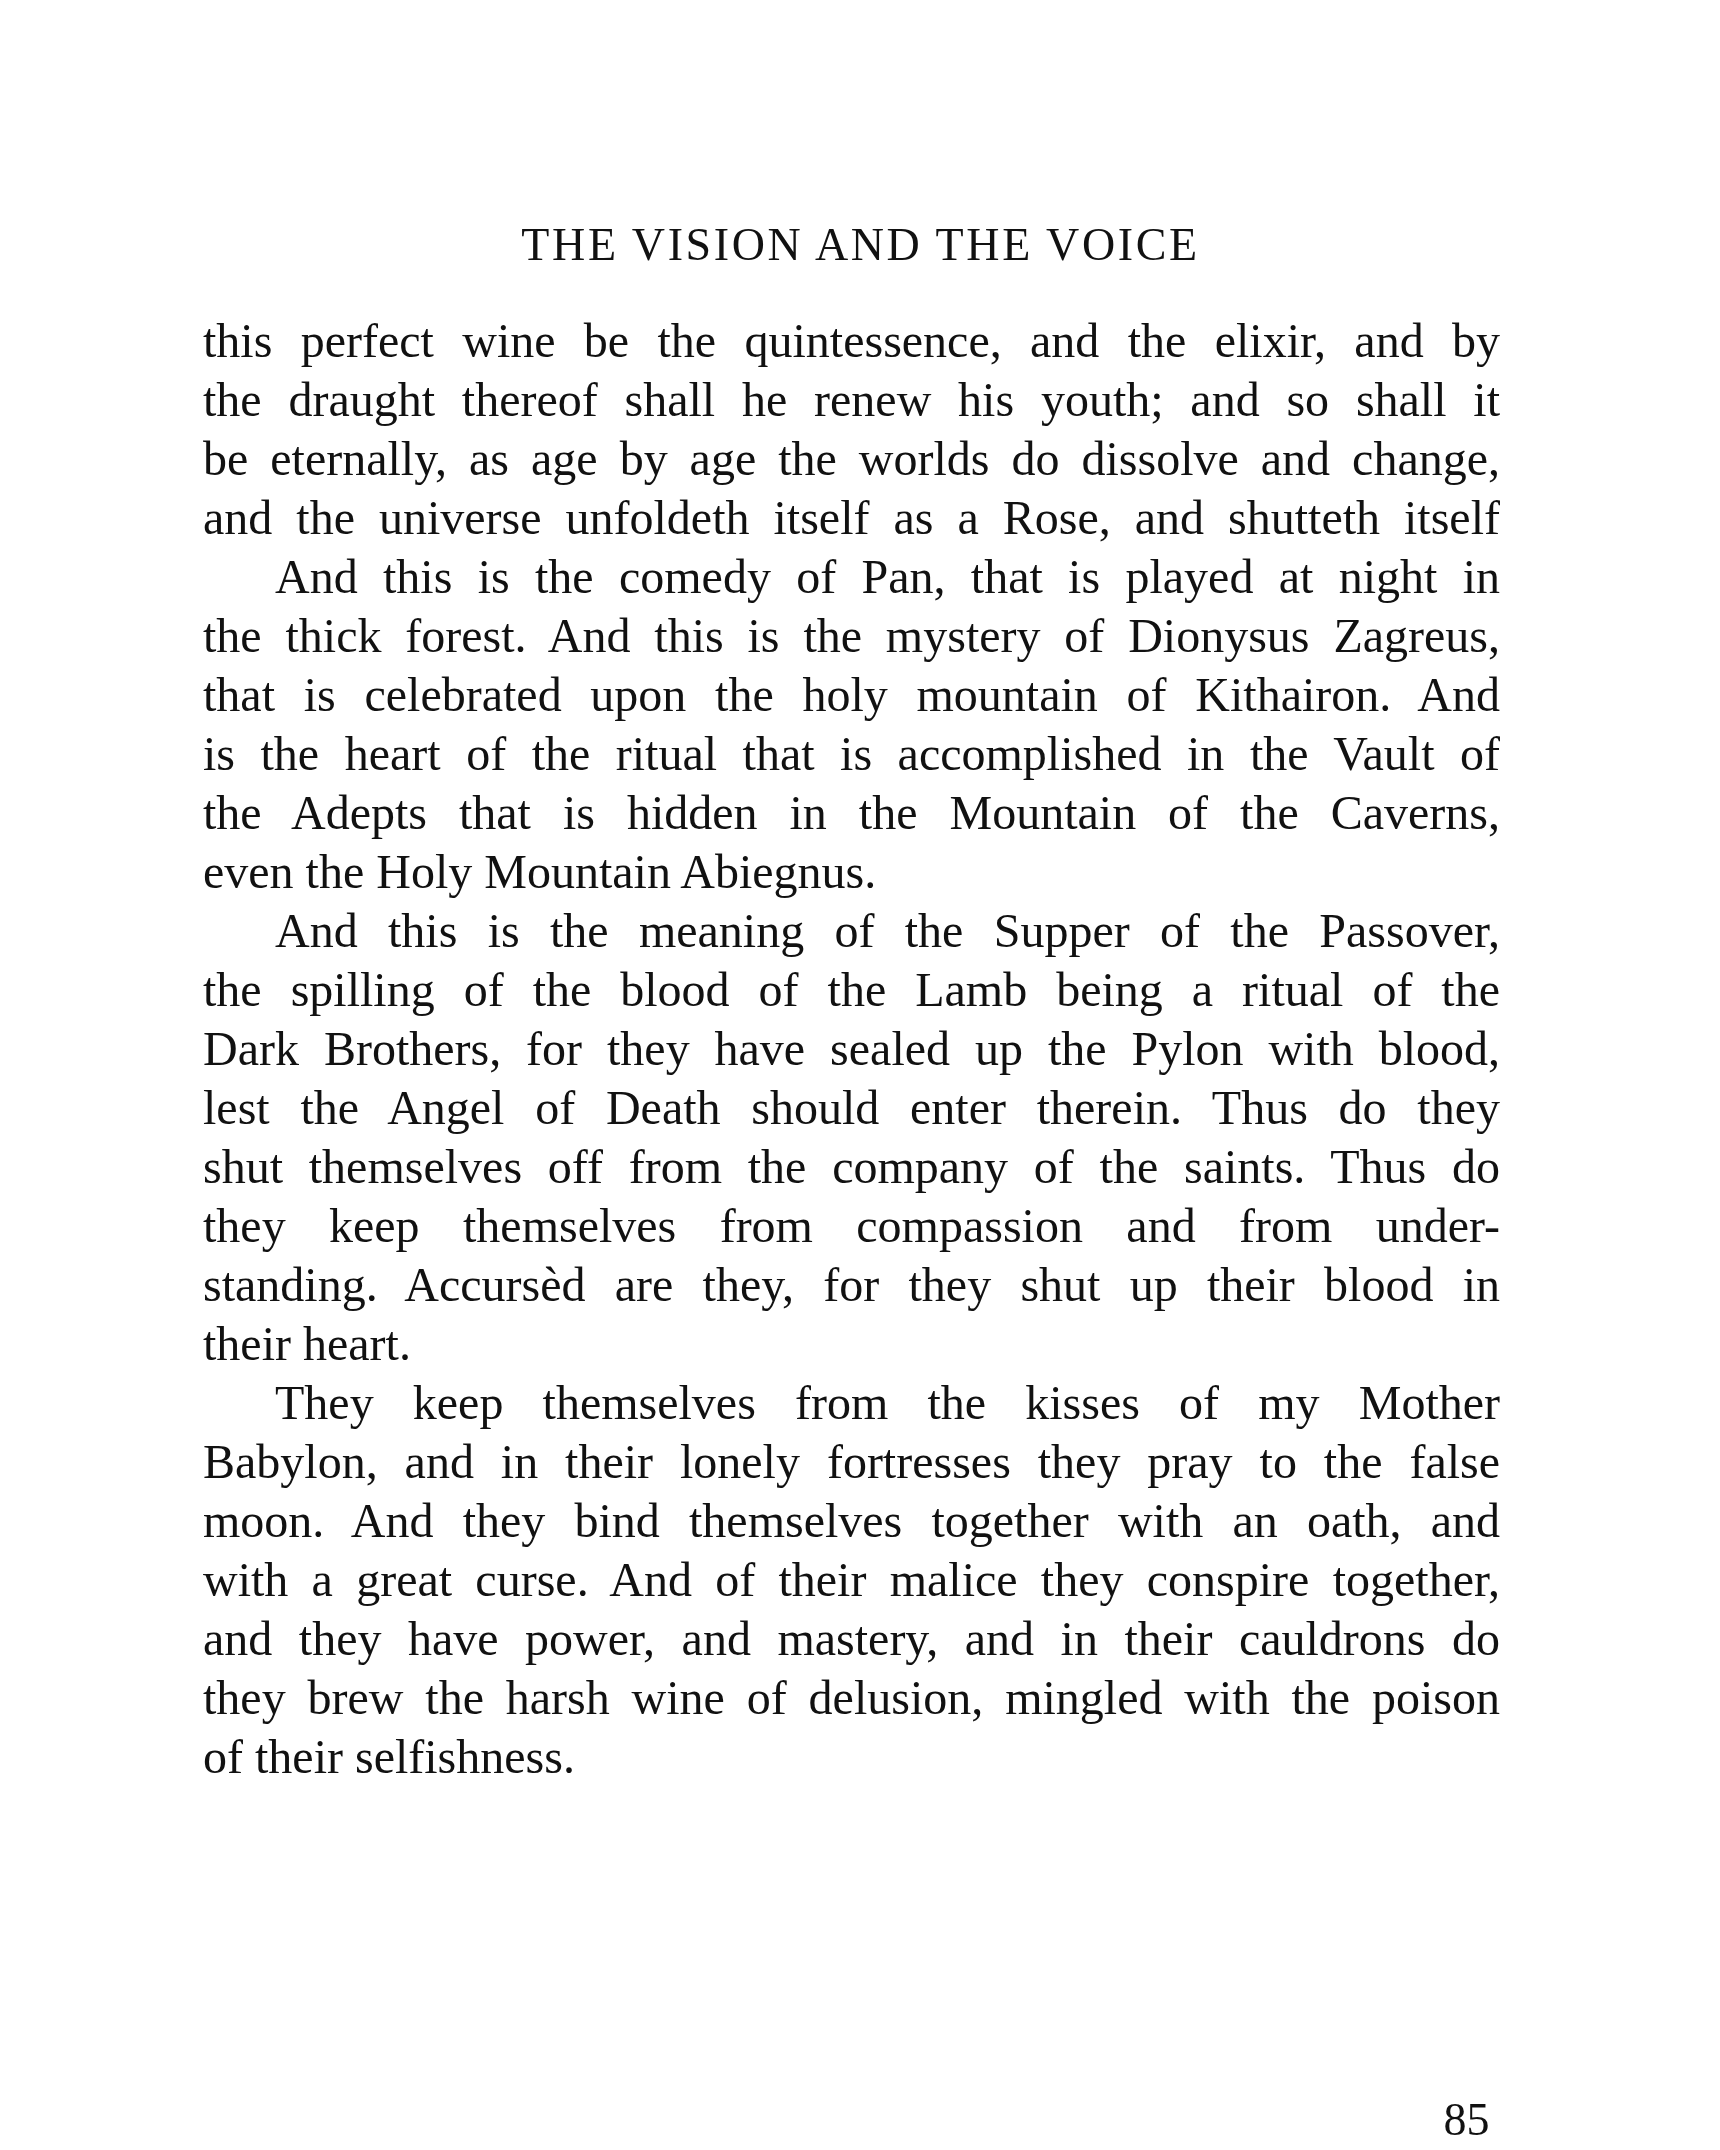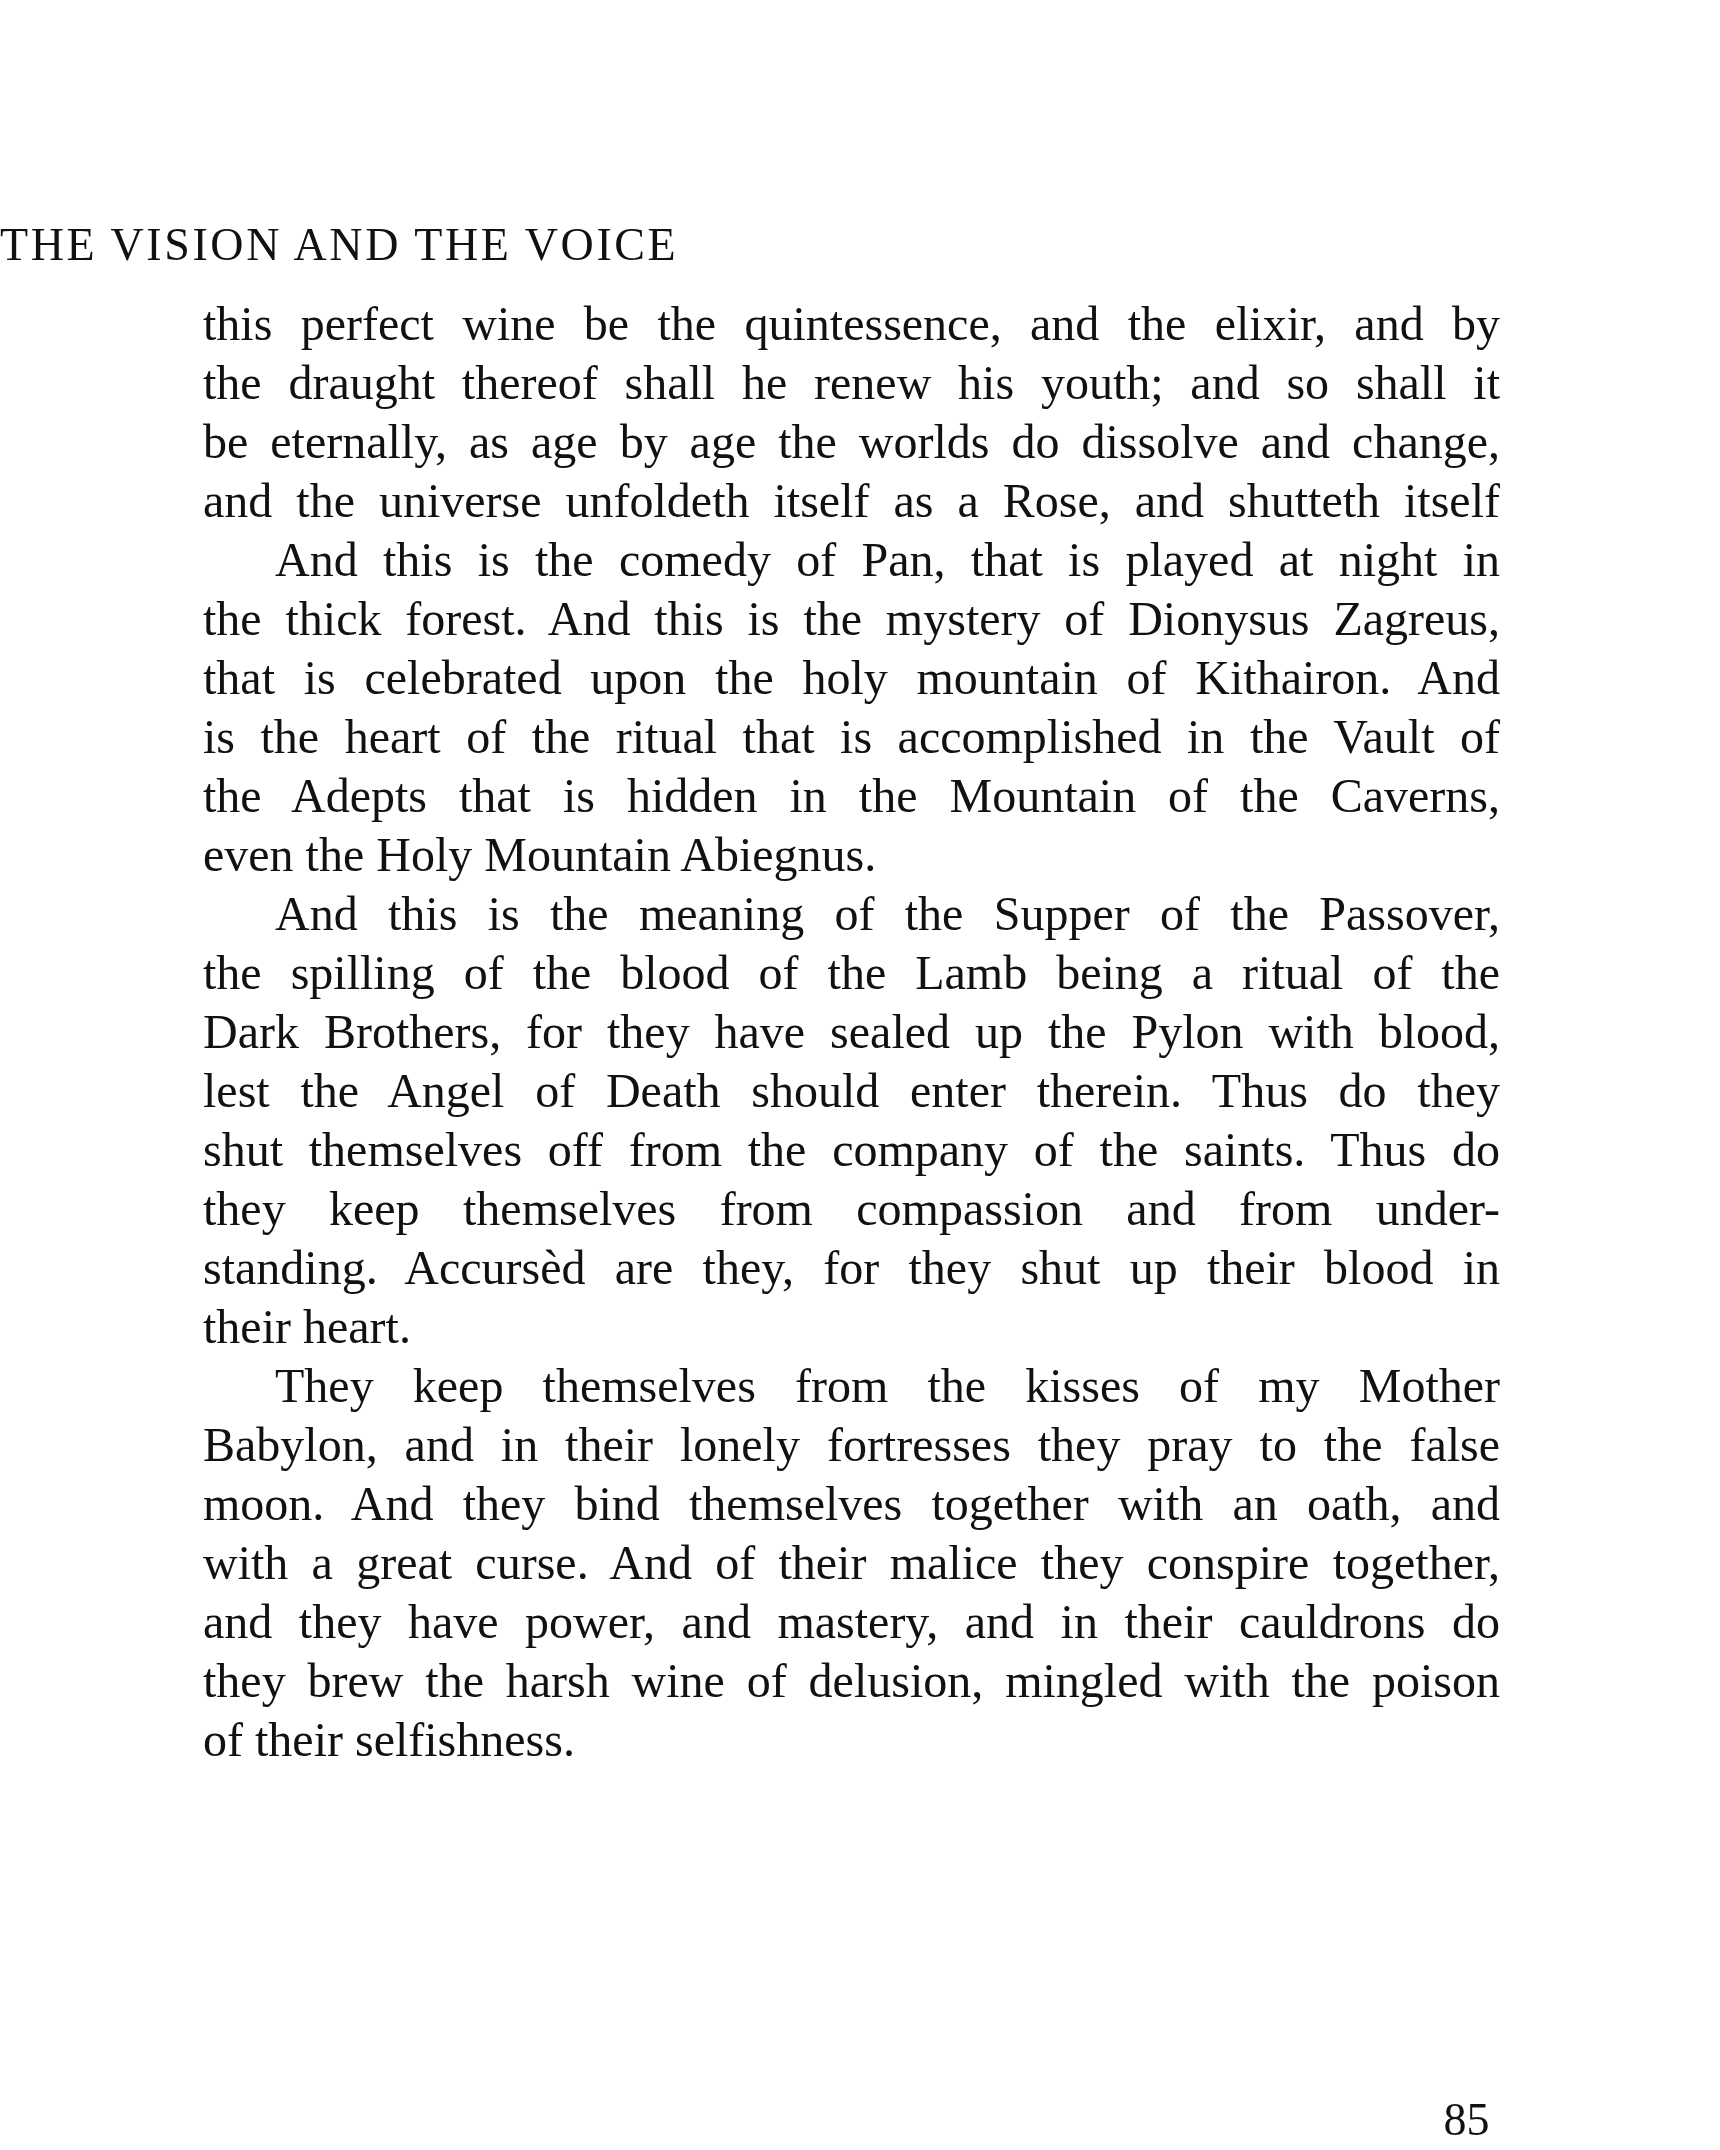--- a/index.html
+++ b/index.html
@@ -4,24 +4,24 @@
 <style>
   html, body { margin: 0; padding: 0; background: #ffffff; }
   body { width: 1721px; height: 2344px; position: relative; overflow: hidden; }
   .page {
     position: absolute; left: 0; top: 0; width: 1721px; height: 2344px;
     background: #ffffff; color: #111111;
     font-family: "Liberation Serif", "DejaVu Serif", serif;
   }
   .running-head {
     position: absolute; left: 0; width: 1721px; top: 215px;
-    text-align: left; font-size: 46px; letter-spacing: 2.6px; line-height: 60px;
+    text-align: center; font-size: 46px; letter-spacing: 2.6px; line-height: 60px;
   }
   .body-text {
-    position: absolute; left: 203px; width: 1297px; top: 294px;
+    position: absolute; left: 203px; width: 1297px; top: 311px;
     font-size: 48px; line-height: 59px;
   }
   .line {
     display: block; white-space: nowrap; text-align: justify; text-align-last: justify;
     height: 59px;
   }
   .line.last { text-align-last: left; }
   .line.indent { padding-left: 72px; }
   .page-number {
     position: absolute; left: 1432px; top: 2090px; width: 69px; text-align: center;

